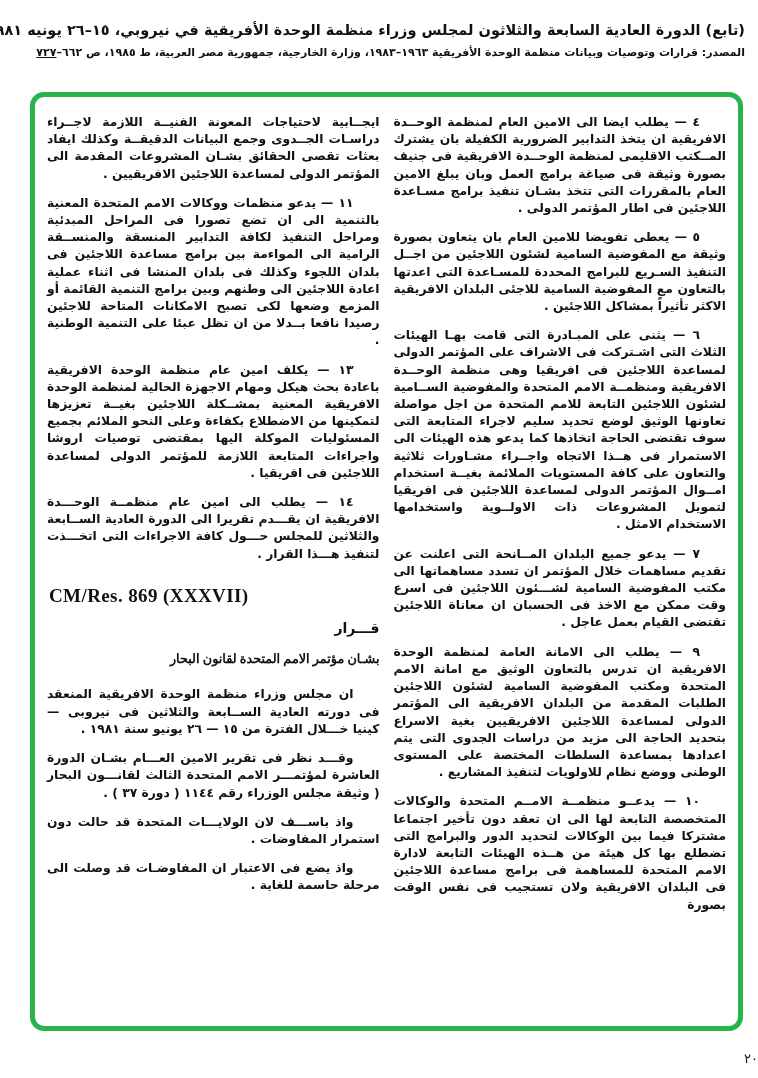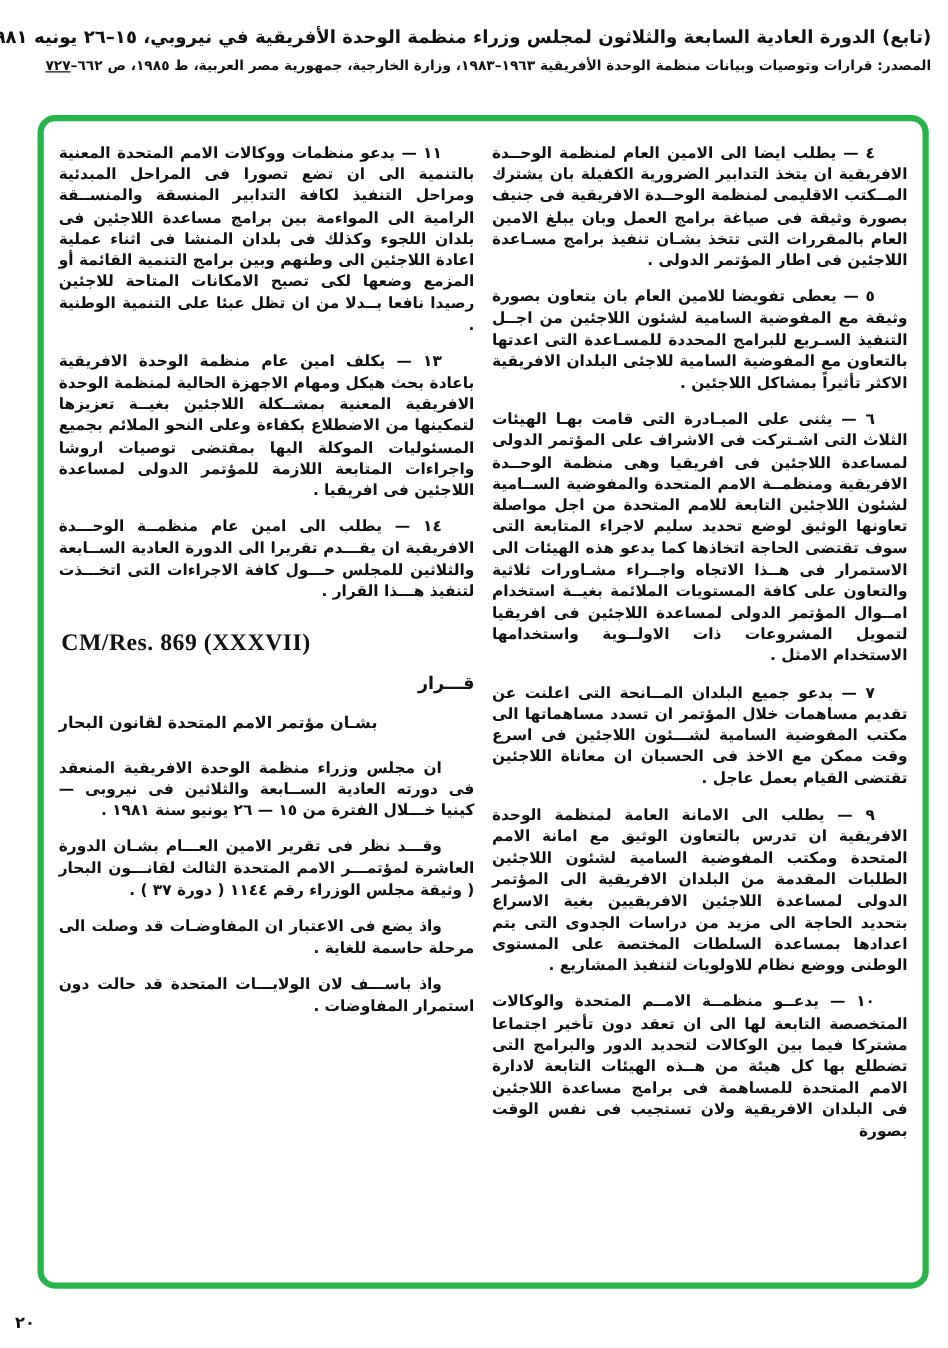--- a/index.html
+++ b/index.html
@@ -74,33 +74,34 @@
     font-weight: bold;
     letter-spacing: 0.4px;
     margin: 24px 0 16px 2px;
   }
   .res-heading {
     font-size: 14px;
     font-weight: bold;
     margin: 6px 0 14px 0;
   }
   .res-subheading {
-    text-align: left;
+    text-align: right;
     font-size: 12.8px;
     font-weight: bold;
     margin: 0 0 18px 0;
+    font-family: Liberation Serif, serif;
   }
 
   
   .page-number {
     position: absolute;
     bottom: 12px; left: 12px; right: 0;
-    text-align: left;
+    text-align: right;
     font-size: 13px;
-    font-weight: bold;
+    font-weight: normal;
   }
 </style>
 </head>
 <body>
 
 <div class="page">
 
   <div class="header">
     <p class="header-line1">(تابع) الدورة العادية السابعة والثلاثون لمجلس وزراء منظمة الوحدة الأفريقية في نيروبي، ١٥–٢٦ يونيه ١٩٨١</p>
     <p class="header-line2"><span>المصدر: قرارات وتوصيات وبيانات منظمة الوحدة الأفريقية ١٩٦٣–١٩٨٣، وزارة الخارجية، جمهورية مصر العربية، ط ١٩٨٥، ص ٦٦٢–</span><span class="underlined">٧٢٧</span></p>
@@ -112,33 +113,34 @@
       <div class="col">
         <p class="par">٤ — يطلب ايضا الى الامين العام لمنظمة الوحــدة الافريقية ان يتخذ التدابير الضرورية الكفيلة بان يشترك المــكتب الاقليمى لمنظمة الوحــدة الافريقية فى جنيف بصورة وثيقة فى صياغة برامج العمل وبان يبلغ الامين العام بالمقررات التى تتخذ بشـان تنفيذ برامج مسـاعدة اللاجئين فى اطار المؤتمر الدولى .</p>
         <p class="par">٥ — يعطى تفويضا للامين العام بان يتعاون بصورة وثيقة مع المفوضية السامية لشئون اللاجئين من اجــل التنفيذ السـريع للبرامج المحددة للمسـاعدة التى اعدتها بالتعاون مع المفوضية السامية للاجئى البلدان الافريقية الاكثر تأثيراً بمشاكل اللاجئين .</p>
         <p class="par">٦ — يثنى على المبـادرة التى قامت بهـا الهيئات الثلاث التى اشـتركت فى الاشراف على المؤتمر الدولى لمساعدة اللاجئين فى افريقيا وهى منظمة الوحــدة الافريقية ومنظمــة الامم المتحدة والمفوضية الســامية لشئون اللاجئين التابعة للامم المتحدة من اجل مواصلة تعاونها الوثيق لوضع تحديد سليم لاجراء المتابعة التى سوف تقتضى الحاجة اتخاذها كما يدعو هذه الهيئات الى الاستمرار فى هــذا الاتجاه واجــراء مشـاورات ثلاثية والتعاون على كافة المستويات الملائمة بغيــة استخدام امــوال المؤتمر الدولى لمساعدة اللاجئين فى افريقيا لتمويل المشروعات ذات الاولــوية واستخدامها الاستخدام الامثل .</p>
         <p class="par">٧ — يدعو جميع البلدان المــانحة التى اعلنت عن تقديم مساهمات خلال المؤتمر ان تسدد مساهماتها الى مكتب المفوضية السامية لشـــئون اللاجئين فى اسرع وقت ممكن مع الاخذ فى الحسبان ان معاناة اللاجئين تقتضى القيام بعمل عاجل .</p>
         <p class="par">٩ — يطلب الى الامانة العامة لمنظمة الوحدة الافريقية ان تدرس بالتعاون الوثيق مع امانة الامم المتحدة ومكتب المفوضية السامية لشئون اللاجئين الطلبات المقدمة من البلدان الافريقية الى المؤتمر الدولى لمساعدة اللاجئين الافريقيين بغية الاسراع بتحديد الحاجة الى مزيد من دراسات الجدوى التى يتم اعدادها بمساعدة السلطات المختصة على المستوى الوطنى ووضع نظام للاولويات لتنفيذ المشاريع .</p>
         <p class="par">١٠ — يدعــو منظمــة الامــم المتحدة والوكالات المتخصصة التابعة لها الى ان تعقد دون تأخير اجتماعا مشتركا فيما بين الوكالات لتحديد الدور والبرامج التى تضطلع بها كل هيئة من هــذه الهيئات التابعة لادارة الامم المتحدة للمساهمة فى برامج مساعدة اللاجئين فى البلدان الافريقية ولان تستجيب فى نفس الوقت بصورة</p>
       </div>
 
       <div class="col">
+        <p class="par no-indent">ايجــابية لاحتياجات المعونة الفنيــة اللازمة لاجــراء دراسـات الجــدوى وجمع البيانات الدقيقــة وكذلك ايفاد بعثات تقصى الحقائق بشـان المشروعات المقدمة الى المؤتمر الدولى لمساعدة اللاجئين الافريقيين .</p>
         <p class="par">١١ — يدعو منظمات ووكالات الامم المتحدة المعنية بالتنمية الى ان تضع تصورا فى المراحل المبدئية ومراحل التنفيذ لكافة التدابير المنسقة والمنســقة الرامية الى المواءمة بين برامج مساعدة اللاجئين فى بلدان اللجوء وكذلك فى بلدان المنشا فى اثناء عملية اعادة اللاجئين الى وطنهم وبين برامج التنمية القائمة أو المزمع وضعها لكى تصبح الامكانات المتاحة للاجئين رصيدا نافعا بــدلا من ان تظل عبئا على التنمية الوطنية .</p>
         <p class="par">١٣ — يكلف امين عام منظمة الوحدة الافريقية باعادة بحث هيكل ومهام الاجهزة الحالية لمنظمة الوحدة الافريقية المعنية بمشــكلة اللاجئين بغيــة تعزيزها لتمكينها من الاضطلاع بكفاءة وعلى النحو الملائم بجميع المسئوليات الموكلة اليها بمقتضى توصيات اروشا واجراءات المتابعة اللازمة للمؤتمر الدولى لمساعدة اللاجئين فى افريقيا .</p>
         <p class="par">١٤ — يطلب الى امين عام منظمــة الوحـــدة الافريقية ان يقـــدم تقريرا الى الدورة العادية الســابعة والثلاثين للمجلس حـــول كافة الاجراءات التى اتخـــذت لتنفيذ هـــذا القرار .</p>
 
         <p class="cmres">CM/Res. 869 (XXXVII)</p>
 
         <p class="res-heading">قـــرار</p>
         <p class="res-subheading">بشـان مؤتمر الامم المتحدة لقانون البحار</p>
 
         <p class="par">ان مجلس وزراء منظمة الوحدة الافريقية المنعقد فى دورته العادية الســابعة والثلاثين فى نيروبى — كينيا خـــلال الفترة من ١٥ — ٢٦ يونيو سنة ١٩٨١ .</p>
         <p class="par">وقـــد نظر فى تقرير الامين العـــام بشـان الدورة العاشرة لمؤتمـــر الامم المتحدة الثالث لقانـــون البحار ( وثيقة مجلس الوزراء رقم ١١٤٤ ( دورة ٣٧ ) .</p>
+        <p class="par">واذ باســـف لان الولايـــات المتحدة قد حالت دون استمرار المفاوضات .</p>
         <p class="par">واذ يضع فى الاعتبار ان المفاوضـات قد وصلت الى مرحلة حاسمة للغاية .</p>
-        <p class="par">واذ باســـف لان الولايـــات المتحدة قد حالت دون استمرار المفاوضات .</p>
       </div>
 
     </div>
   </div>
 
   <div class="page-number">٢٠</div>
 
 </div>
 
 </body></html>

